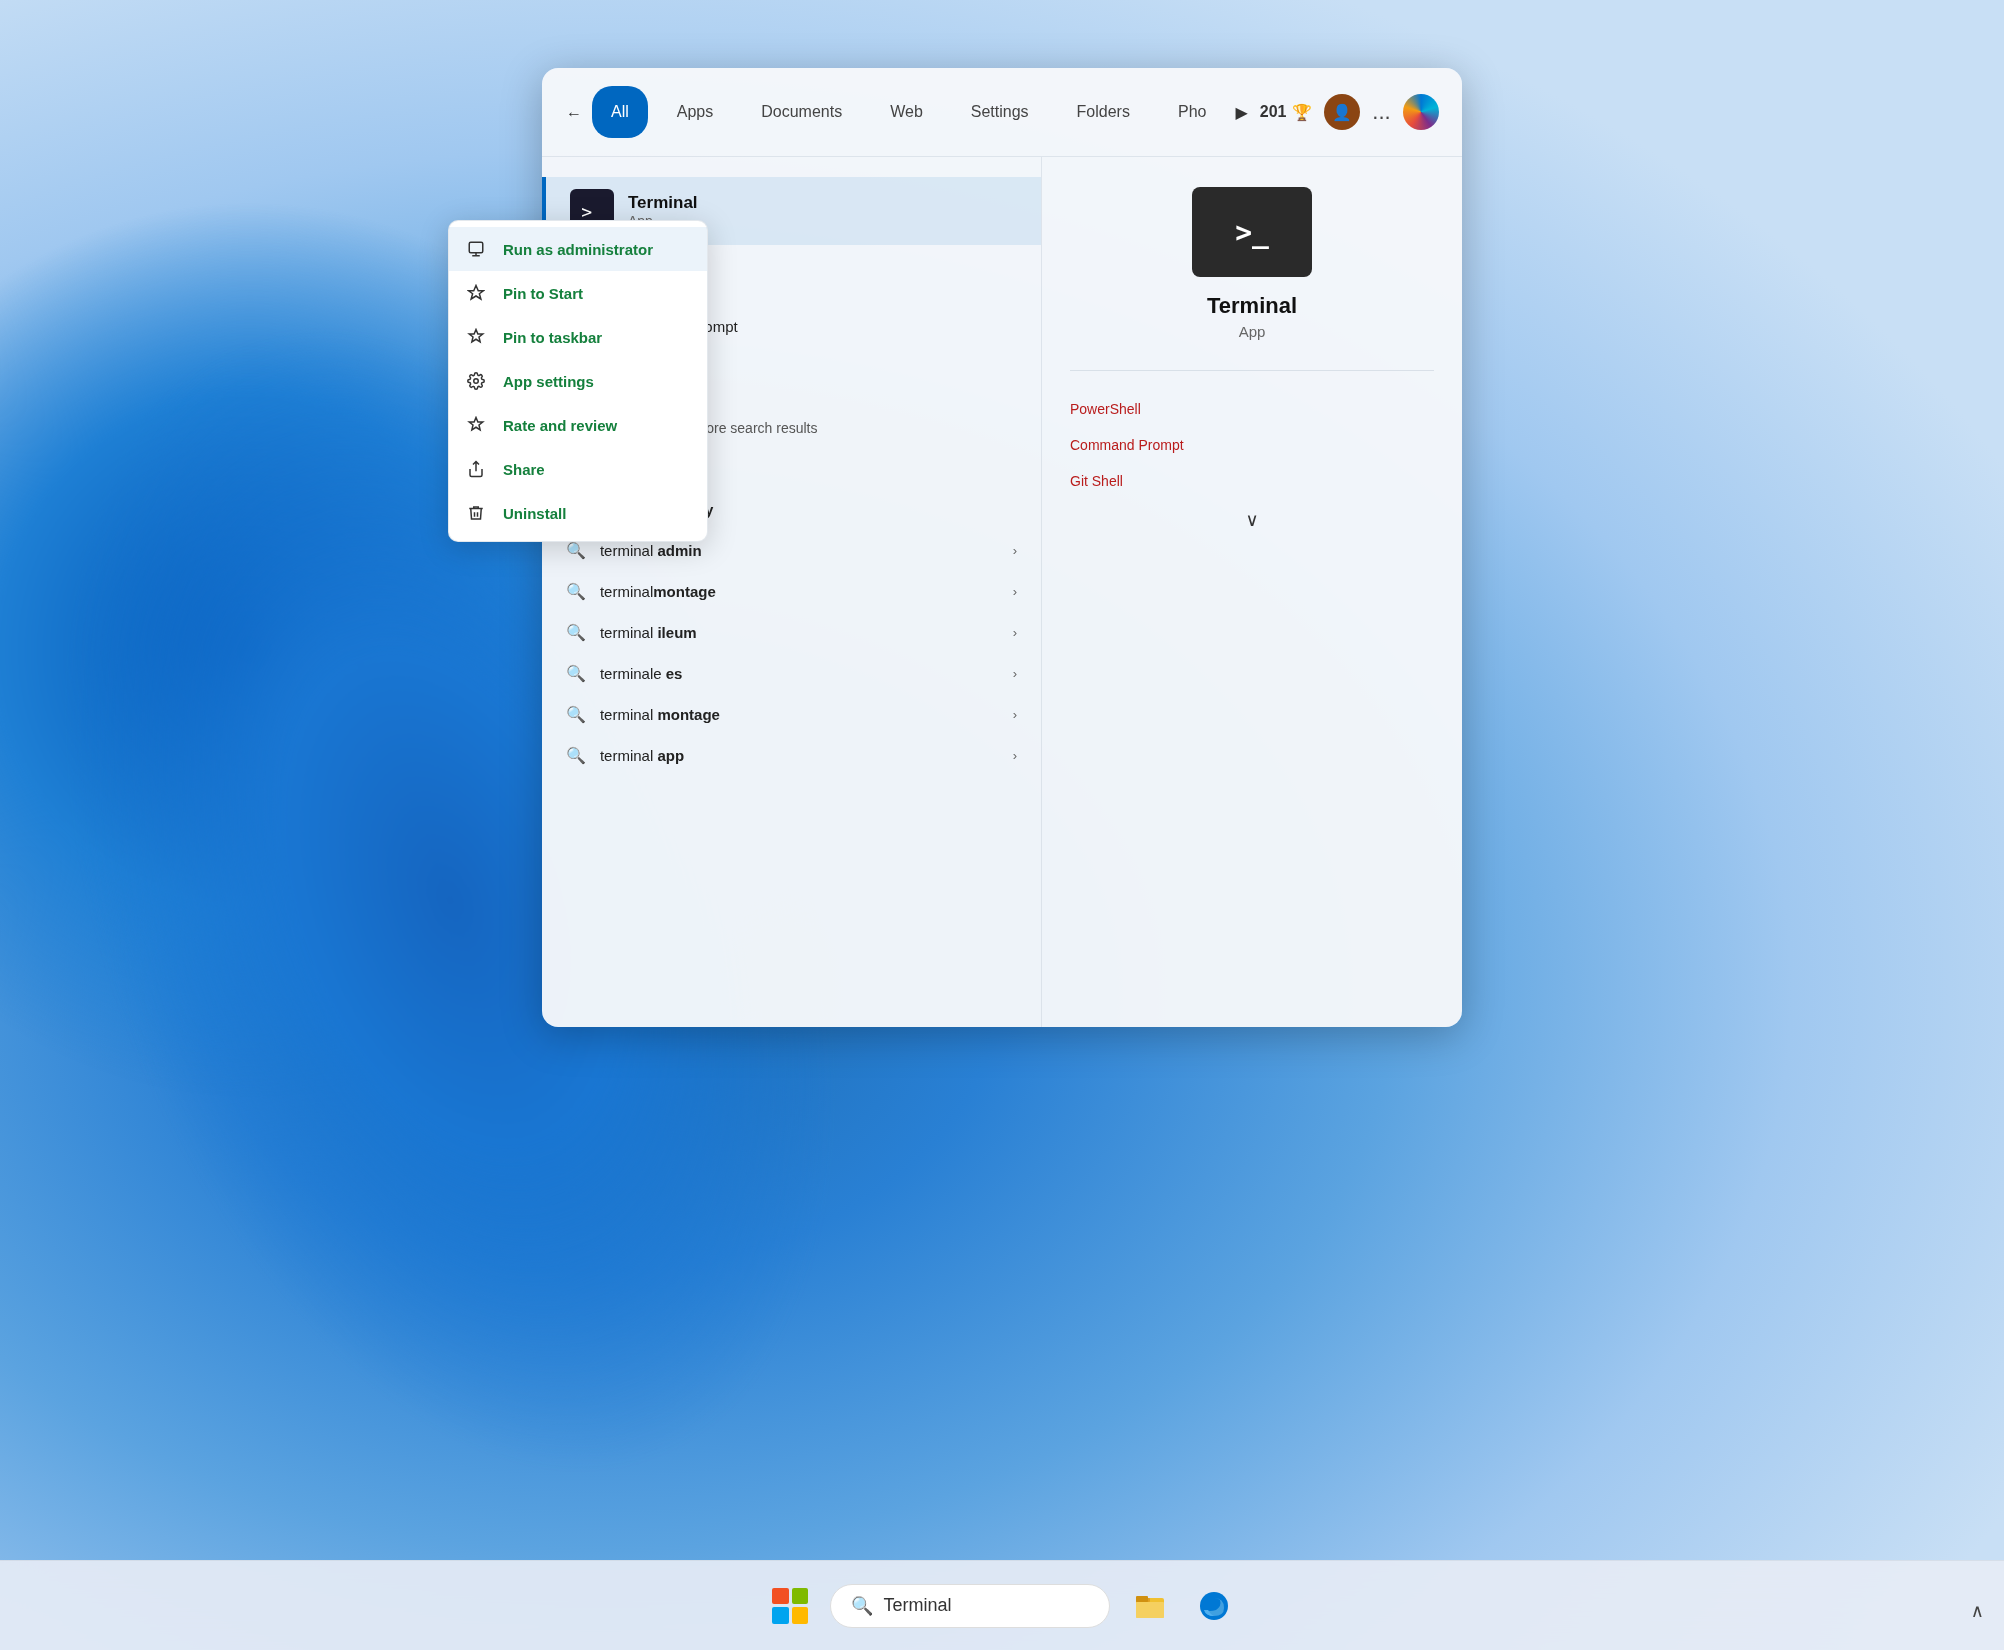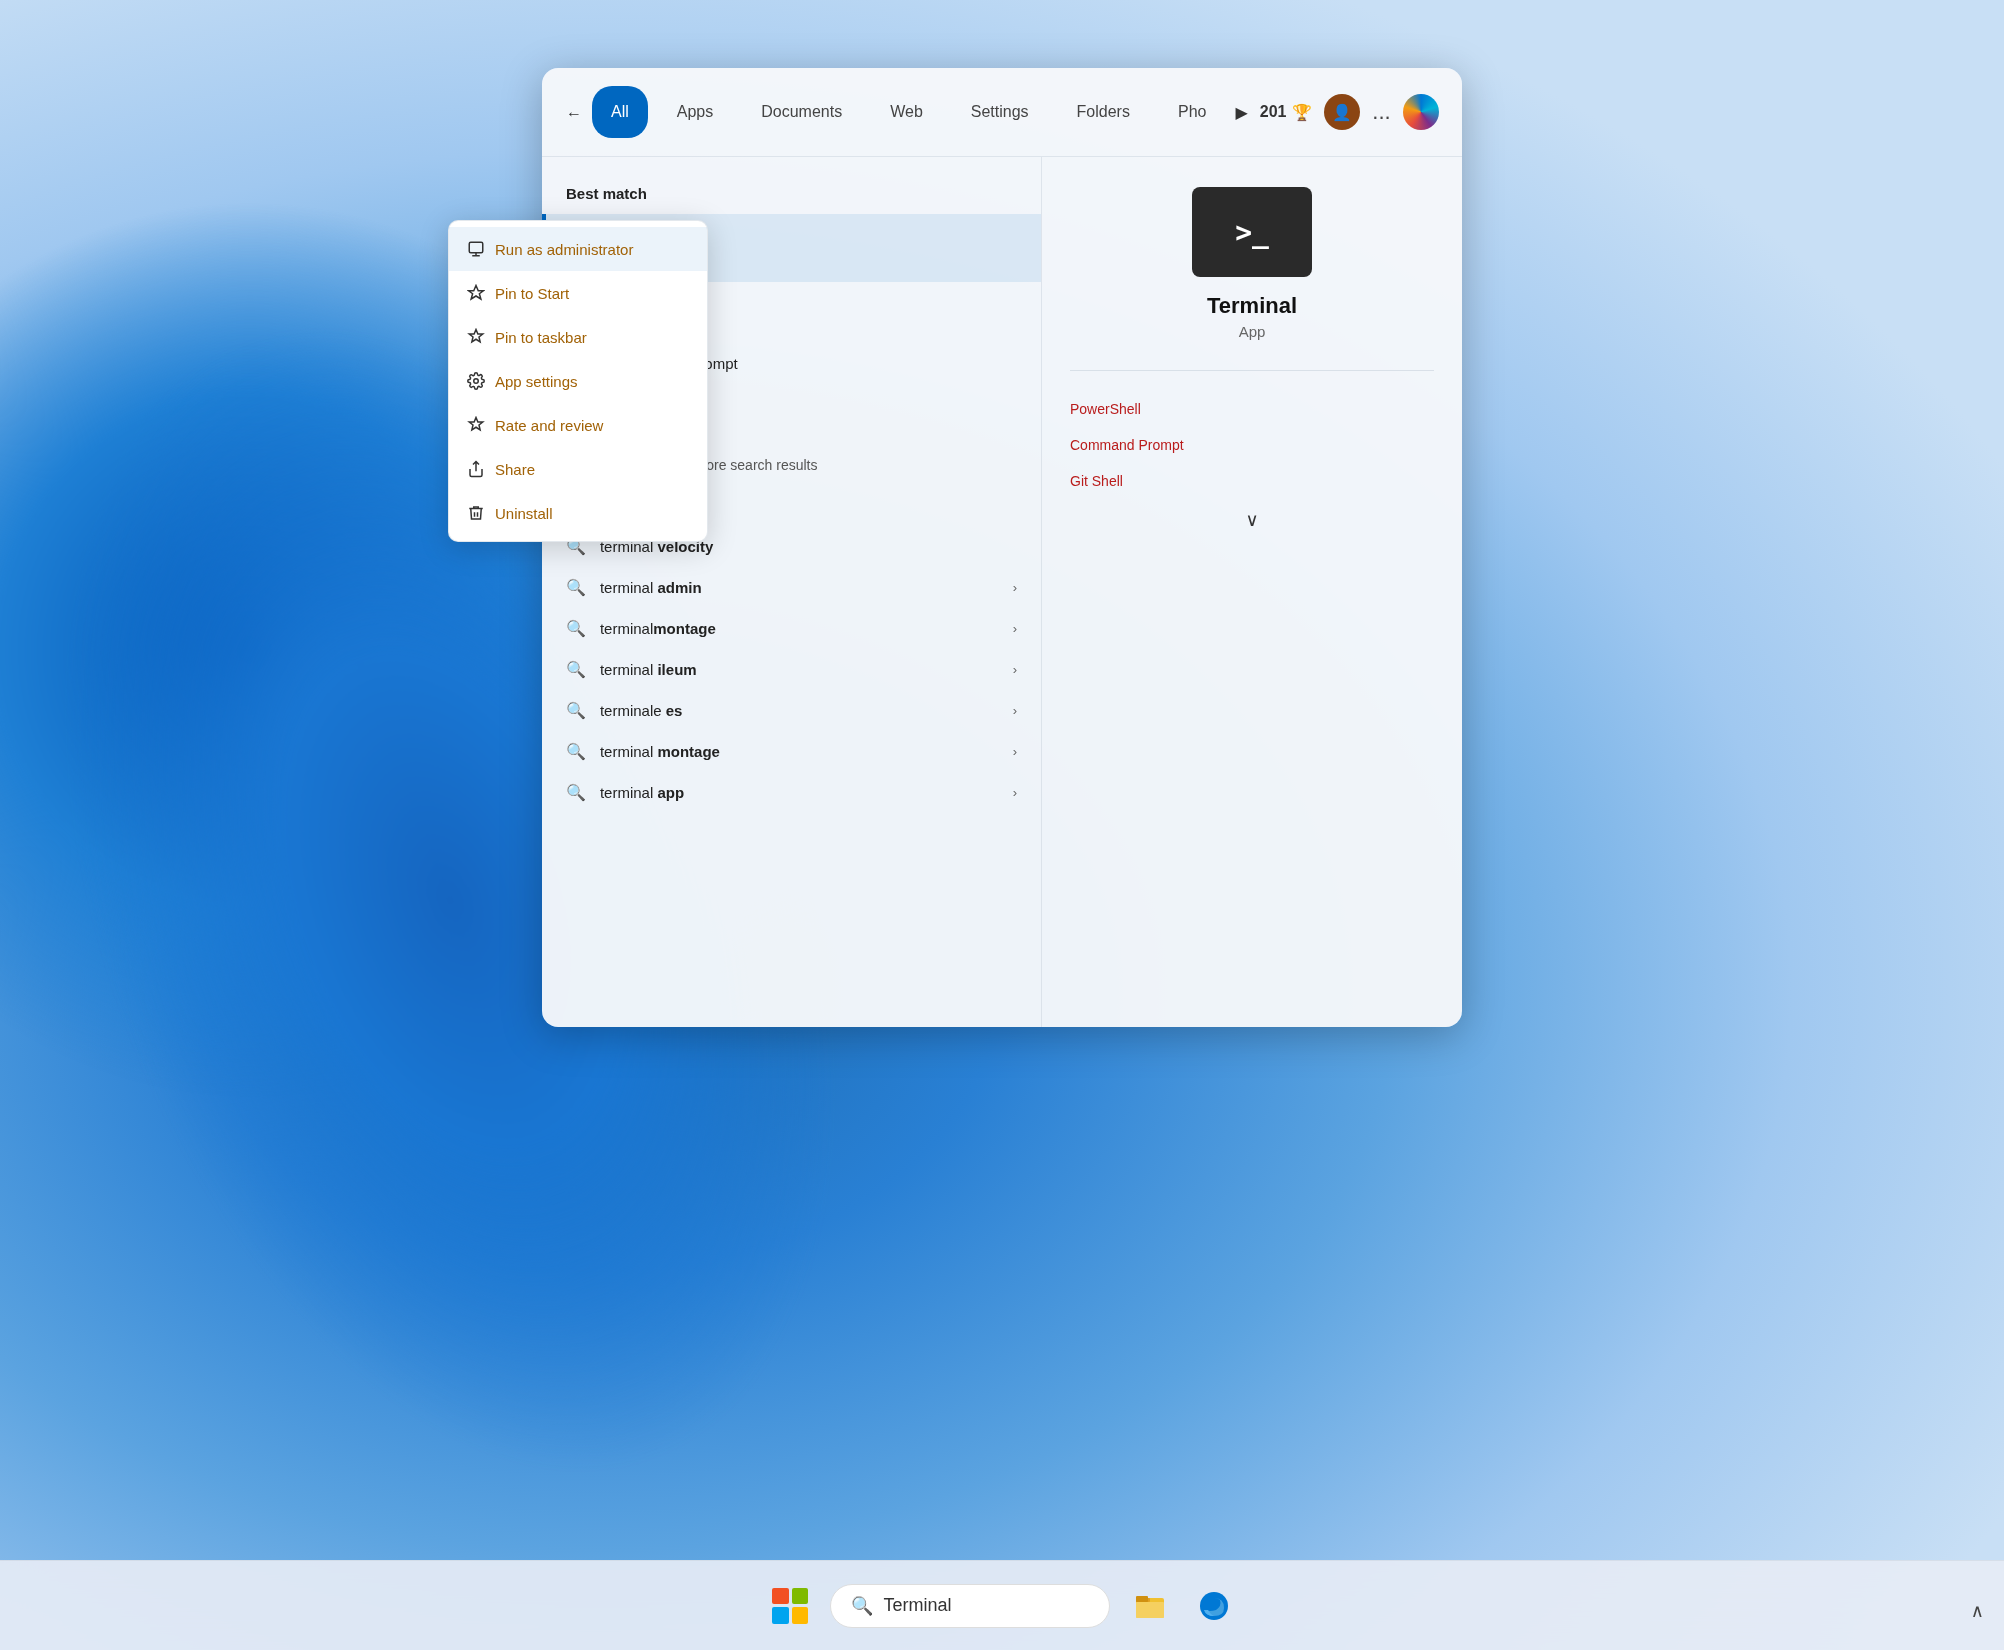--- a/index.html
+++ b/index.html
@@ -406,24 +406,25 @@
       padding: 6px 0;
       width: 260px;
       z-index: 200;
       border: 1px solid rgba(200,210,220,0.5);
     }
 
     .context-menu-item {
       display: flex;
       align-items: center;
       padding: 11px 16px;
-      gap: 8px;
+      gap: 16px;
       cursor: pointer;
       font-size: 15px;
-      color: #a16207;
+      color: #15803d;
+      font-weight: bold;
     }
 
     .context-menu-item.highlighted {
       background: rgba(0, 103, 192, 0.08);
     }
 
     .context-icon {
       width: 22px;
       height: 22px;
       display: flex;
@@ -484,21 +485,20 @@
       <div class="avatar-circle">👤</div>
       <div class="more-btn">...</div>
       <div class="copilot-gradient"></div>
     </div>
   </div>
 
   <div class="search-body">
 
     <div class="left-panel">
 
-      <div class="section-label">Best match</div>
 
       <div class="best-match-item">
         <div class="terminal-icon-small">
           <span>&gt;_</span>
         </div>
         <div class="best-match-info">
           <div class="name">Terminal</div>
           <div class="type">App</div>
         </div>
       </div>

